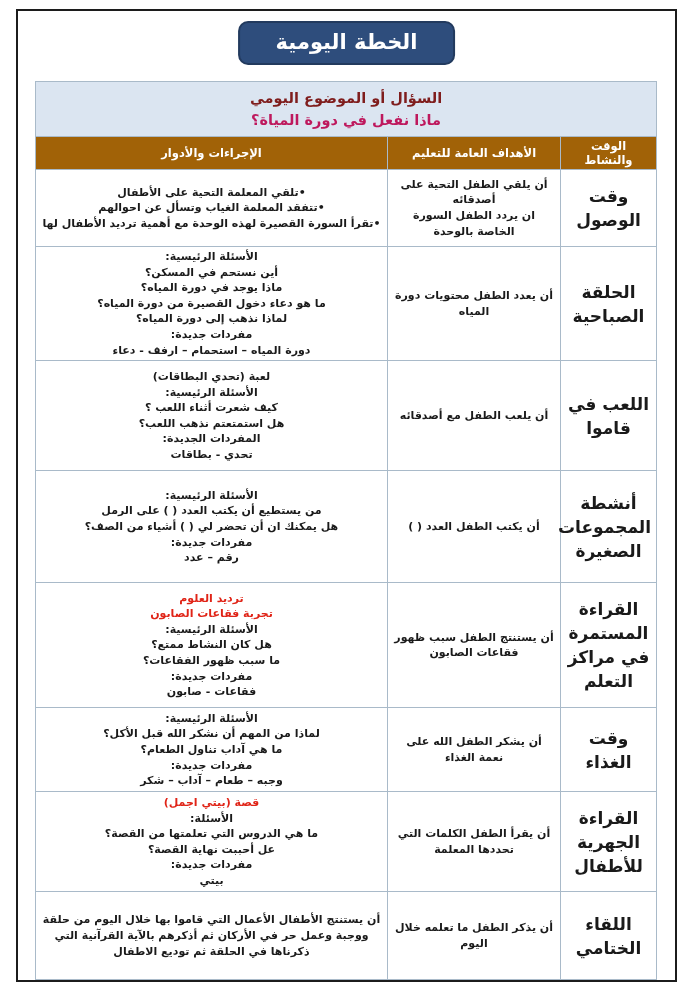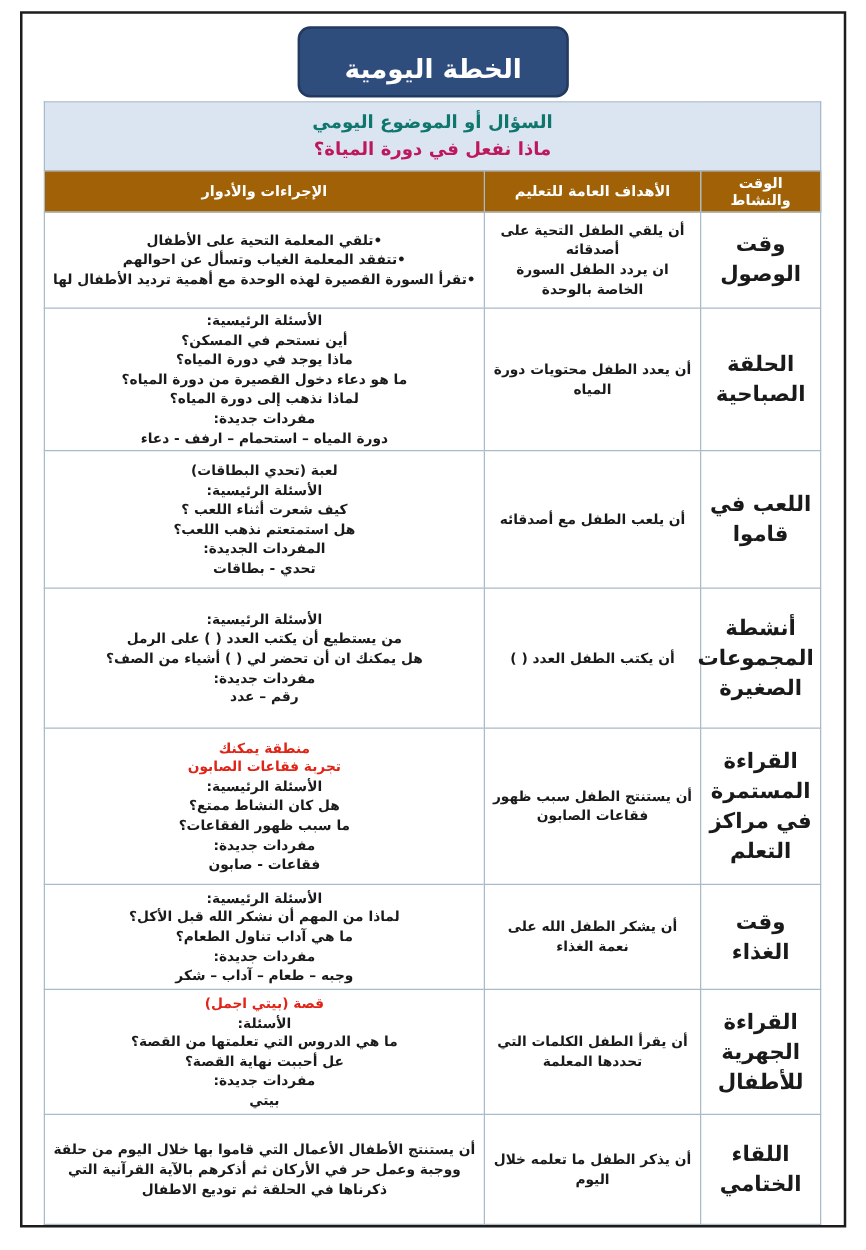--- a/index.html
+++ b/index.html
@@ -23,21 +23,21 @@
   .title-box {
     position: absolute;
     top: 10px; left: 50%;
     transform: translateX(-50%);
     background: #2e4d7c;
     border: 2px solid #223a5e;
     border-radius: 10px;
     color: #ffffff;
     font-size: 21px;
     font-weight: 700;
-    padding: 20px 36px 9px 36px;
+    padding: 7px 36px 9px 36px;
     white-space: nowrap;
   }
   table.plan {
     position: absolute;
     top: 70px;
     right: 18px;
     width: 621px;
     border-collapse: collapse;
     table-layout: fixed;
   }
@@ -46,21 +46,21 @@
     vertical-align: middle;
     padding: 2px 5px;
   }
   td.band {
     background: #dbe5f1;
     text-align: center;
     height: 55px;
     padding: 5px 0 7px 0;
   }
   .q-label {
-    color: #0f766e;
+    color: #7f1d1d;
     font-size: 14.5px;
     margin-bottom: 6px;
   }
   .q-text {
     color: #be185d;
     font-size: 14.5px;
   }
   thead th {
     background: #a16207;
     color: #ffffff;
@@ -167,21 +167,21 @@
             <div>مفردات جديدة:</div>
             <div>رقم – عدد</div>
           </td>
         </tr>
         <tr>
           <td class="time">القراءة المستمرة في مراكز التعلم</td>
           <td class="obj">
             <div>أن يستنتج الطفل سبب ظهور فقاعات الصابون</div>
           </td>
           <td class="proc">
-            <div class="red">منطقة يمكنك</div>
+            <div class="red">ترديد العلوم</div>
             <div class="red">تجربة فقاعات الصابون</div>
             <div>الأسئلة الرئيسية:</div>
             <div>هل كان النشاط ممتع؟</div>
             <div>ما سبب ظهور الفقاعات؟</div>
             <div>مفردات جديدة:</div>
             <div>فقاعات - صابون</div>
           </td>
         </tr>
         <tr>
           <td class="time">وقت الغذاء</td>

